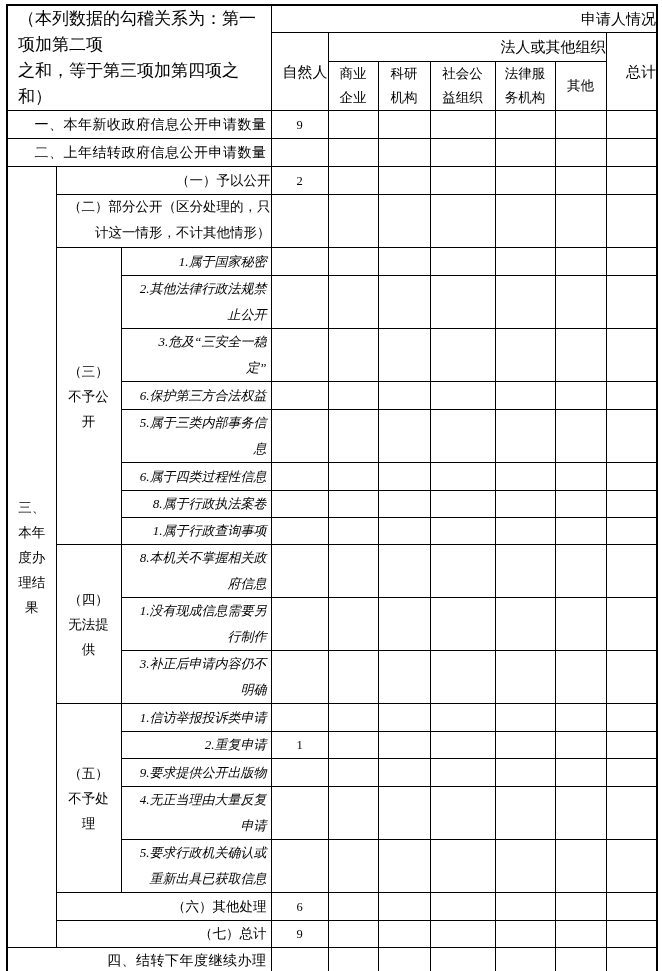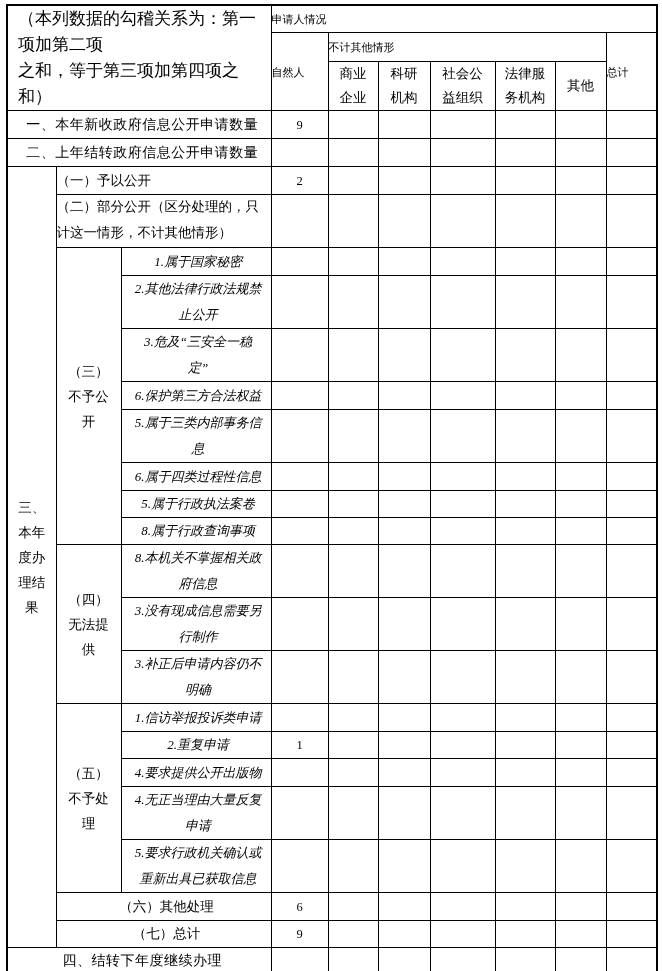--- a/index.html
+++ b/index.html
@@ -30,43 +30,43 @@
   }
   
   .note {
     text-align: left;
     padding: 0 8px 0 10px;
     white-space: pre-line;
     font-size: 17px;
     line-height: 26px;
   }
   .hc {
-    text-align: left;
-    font-size: 11px;
+    text-align: right;
+    font-size: 15px;
   }
   .h49 td.hc2 {
     text-align: center;
     font-size: 13.5px;
     line-height: 24px;
     white-space: pre-line;
   }
   
   .lbl {
-    text-align: center;
+    text-align: right;
     padding-left: 10px;
     padding-right: 4px;
     font-size: 13.5px;
   }
   .top {
     letter-spacing: 0.5px;
     font-size: 14px;
   }
   .ctr {
-    text-align: left;
-    padding-left: 0;
+    text-align: right;
+    padding-left: 6px;
     padding-right: 0;
   }
   .pre {
     white-space: pre-line;
   }
   .itm {
     padding-left: 8px;
     font-size: 13px;
     font-style: italic;
   }
@@ -110,21 +110,21 @@
     </colgroup>
     <tbody>
 
       <tr class="h27">
         <td class="note" colspan="3" rowspan="3">（本列数据的勾稽关系为：第一项加第二项
 之和，等于第三项加第四项之和）</td>
         <td class="hc" colspan="7">申请人情况</td>
       </tr>
       <tr class="h27">
         <td class="hc" rowspan="2">自然人</td>
-        <td class="hc" colspan="5">不计其他情形</td>
+        <td class="hc" colspan="5">法人或其他组织</td>
         <td class="hc" rowspan="2">总计</td>
       </tr>
       <tr class="h49">
         <td class="hc2">商业
 企业</td>
         <td class="hc2">科研
 机构</td>
         <td class="hc2">社会公
 益组织</td>
         <td class="hc2">法律服
@@ -238,31 +238,31 @@
         <td class="lbl itm">6.属于四类过程性信息</td>
       <td class="v"></td>
           <td class="v"></td>
           <td class="v"></td>
           <td class="v"></td>
           <td class="v"></td>
           <td class="v"></td>
           <td class="v"></td>
         </tr>
       <tr class="h27">
-        <td class="lbl itm">5.属于行政执法案卷</td>
-      <td class="v"></td>
-          <td class="v"></td>
-          <td class="v"></td>
-          <td class="v"></td>
-          <td class="v"></td>
-          <td class="v"></td>
-          <td class="v"></td>
-        </tr>
-      <tr class="h27">
-        <td class="lbl itm">8.属于行政查询事项</td>
+        <td class="lbl itm">8.属于行政执法案卷</td>
+      <td class="v"></td>
+          <td class="v"></td>
+          <td class="v"></td>
+          <td class="v"></td>
+          <td class="v"></td>
+          <td class="v"></td>
+          <td class="v"></td>
+        </tr>
+      <tr class="h27">
+        <td class="lbl itm">1.属于行政查询事项</td>
       <td class="v"></td>
           <td class="v"></td>
           <td class="v"></td>
           <td class="v"></td>
           <td class="v"></td>
           <td class="v"></td>
           <td class="v"></td>
         </tr>
       <tr class="h52">
         <td class="vert" rowspan="3">（四）
@@ -272,21 +272,21 @@
 府信息</td>
       <td class="v"></td>
           <td class="v"></td>
           <td class="v"></td>
           <td class="v"></td>
           <td class="v"></td>
           <td class="v"></td>
           <td class="v"></td>
         </tr>
       <tr class="h52">
-        <td class="lbl itm pre">3.没有现成信息需要另
+        <td class="lbl itm pre">1.没有现成信息需要另
 行制作</td>
       <td class="v"></td>
           <td class="v"></td>
           <td class="v"></td>
           <td class="v"></td>
           <td class="v"></td>
           <td class="v"></td>
           <td class="v"></td>
         </tr>
       <tr class="h52">
@@ -317,21 +317,21 @@
         <td class="lbl itm">2.重复申请</td>
       <td class="v">1</td>
           <td class="v"></td>
           <td class="v"></td>
           <td class="v"></td>
           <td class="v"></td>
           <td class="v"></td>
           <td class="v"></td>
         </tr>
       <tr class="h28">
-        <td class="lbl itm">4.要求提供公开出版物</td>
+        <td class="lbl itm">9.要求提供公开出版物</td>
       <td class="v"></td>
           <td class="v"></td>
           <td class="v"></td>
           <td class="v"></td>
           <td class="v"></td>
           <td class="v"></td>
           <td class="v"></td>
         </tr>
       <tr class="h52">
         <td class="lbl itm pre">4.无正当理由大量反复

